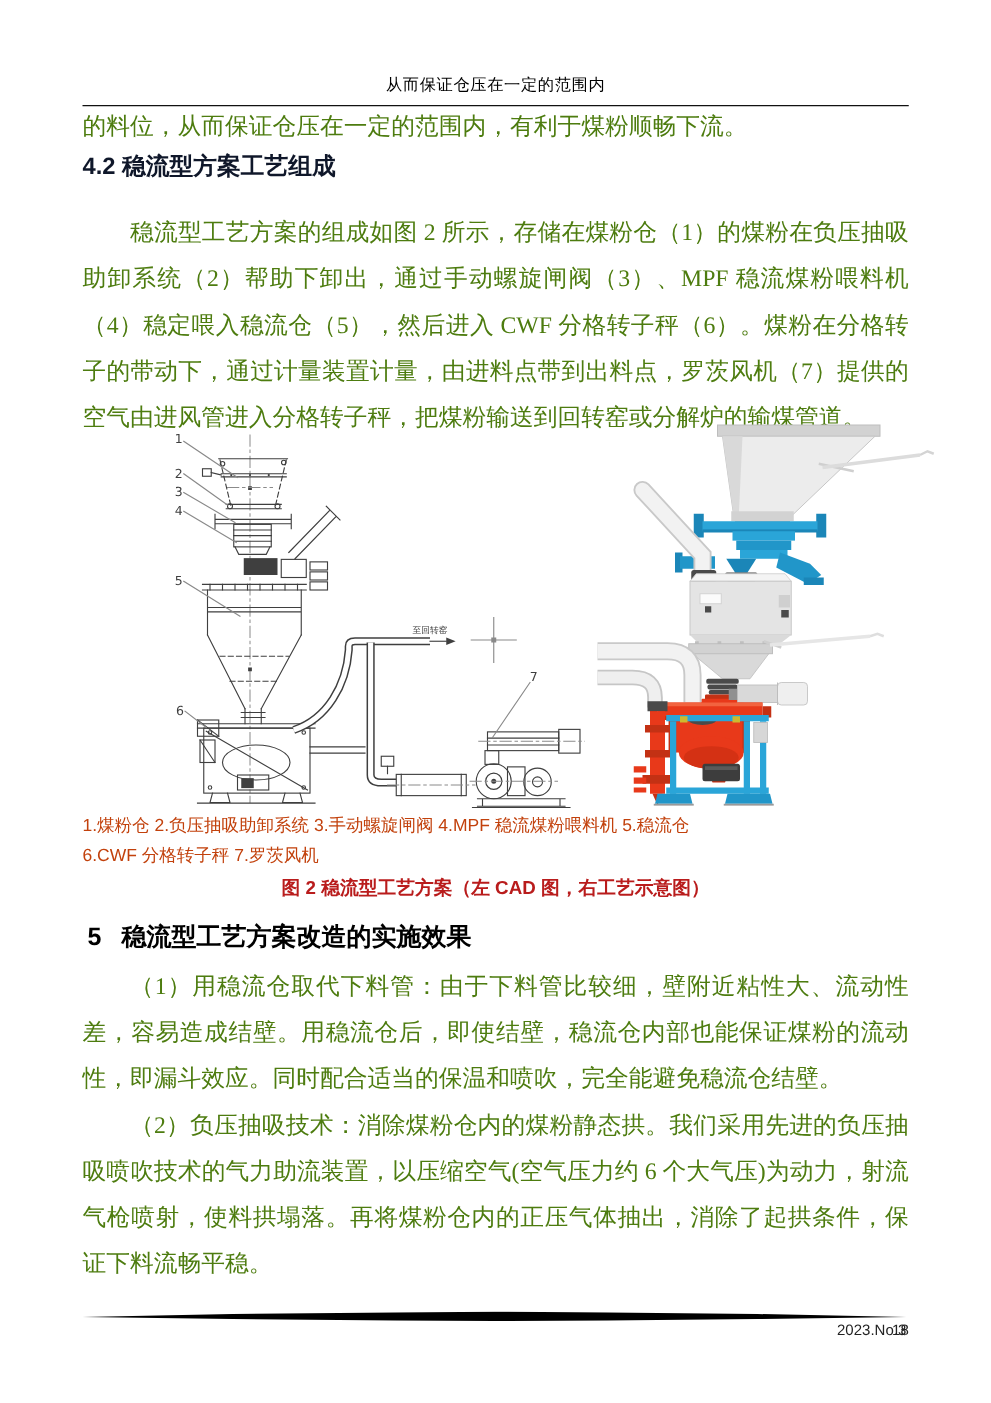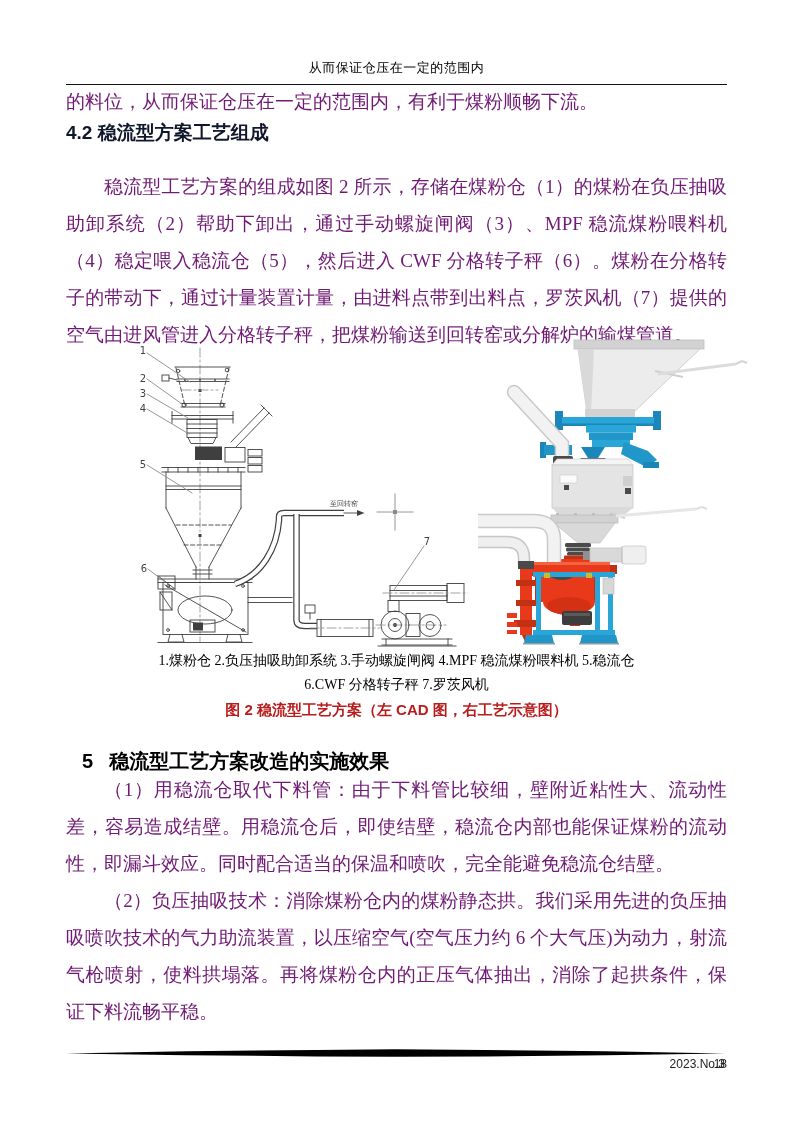--- a/index.html
+++ b/index.html
@@ -1,35 +1,35 @@
 <!DOCTYPE html>
 <html style="--line: #3f3f3f; --blue: #2aa5d8; --blue-mid: #2196c9; --blue-dark: #1b86b8; --red: #e8391a; --red-dark: #c33114; --gray-light: #ececec; --gray-mid: #d2d2d2; --gray-dark: #4a4a4a; --yellow: #cdb92f;"><head>
 <meta charset="utf-8">
 <style>
   html,body{margin:0;padding:0;background:#fff;}
   .page{position:relative;width:793px;height:1122px;background:#fff;overflow:hidden;
         font-family:"Liberation Serif",serif;color:#111;}
   .header-title{position:absolute;top:59px;left:0;right:0;text-align:center;
         font-size:13px;letter-spacing:.5px;color:#000;}
   .header-rule{position:absolute;top:84px;left:66px;width:661px;border-top:1.6px solid #111;}
-  .bodytext{font-size:19px;color:#701a75;}
+  .bodytext{font-size:19px;color:#4d7c0f;}
   .intro{position:absolute;top:88px;left:66px;width:661px;line-height:28px;margin:0;}
   .h42{position:absolute;top:120px;left:66px;margin:0;font-family:"Liberation Sans",sans-serif;
         font-size:19px;font-weight:700;color:#0f172a;}
   .p42{position:absolute;top:168px;left:66px;width:661px;line-height:37px;margin:0;
         text-indent:2em;text-align:justify;}
   .figwrap{position:absolute;top:334px;left:0;width:793px;height:315px;}
   .cadsvg{position:absolute;left:88px;top:0;}
   .rndsvg{position:absolute;left:478px;top:0;}
-  .legend{position:absolute;left:66px;width:661px;text-align:center;
-        font-family:Liberation Serif, serif;font-size:14px;color:#000000;}
+  .legend{position:absolute;left:66px;width:661px;
+        font-family:Liberation Sans, sans-serif;font-size:14px;color:#c2410c;}
   .legend1{top:652px;} .legend2{top:676px;}
   .figcap{position:absolute;top:701px;left:66px;width:661px;text-align:center;
         font-family:"Liberation Sans",sans-serif;font-size:15px;font-weight:700;color:#b91c1c;}
-  .h5{position:absolute;top:732px;left:66px;margin:16px;font-family:"Liberation Sans",sans-serif;
+  .h5{position:absolute;top:732px;left:66px;margin:4px;font-family:"Liberation Sans",sans-serif;
         font-size:20px;font-weight:700;color:#000;}
   .h5 .num{margin-right:16px;}
   .s5paras{position:absolute;top:771px;left:66px;width:661px;}
   .s5paras p{margin:0;line-height:37px;text-indent:2em;text-align:justify;}
   .footer-rule{position:absolute;top:1049px;left:66px;}
   .pagenum{position:absolute;top:1057px;left:66px;width:661px;text-align:right;
         font-family:"Liberation Sans",sans-serif;font-size:12px;color:#222;}
   .issue{position:absolute;top:1057px;right:68px;font-family:"Liberation Sans",sans-serif;
         font-size:12px;color:#222;}
   

